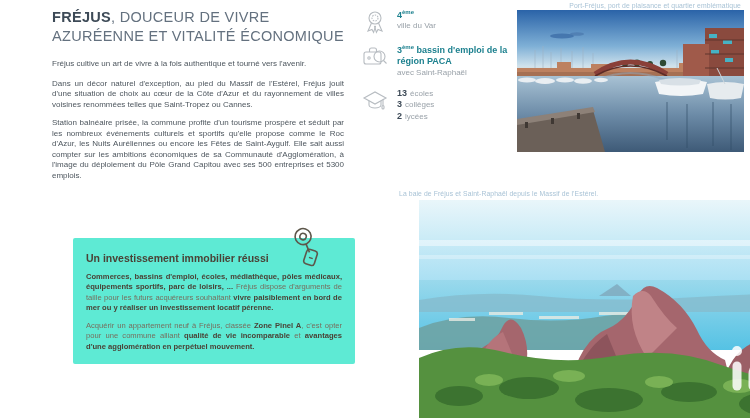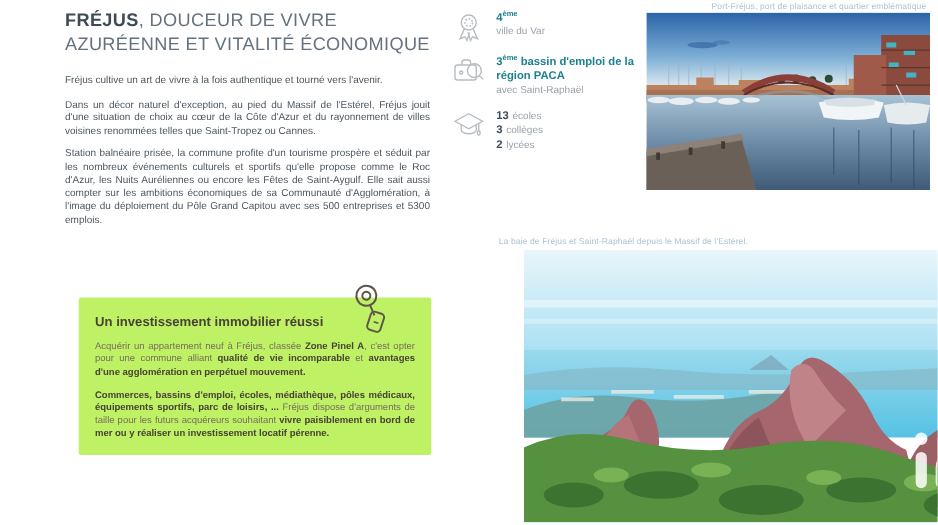--- a/index.html
+++ b/index.html
@@ -36,21 +36,21 @@
   .photo svg{display:block;}
   .photo1{left:473px;top:10px;width:227px;height:142px;}
   .photo2{left:375px;top:200px;width:395px;height:218px;}
 
   
   .iad-logo{position:absolute;right:-7px;bottom:4px;text-align:right;opacity:.85;}
   .iad-logo .mark{display:block;margin-left:auto;}
   .iad-logo .word{display:block;color:#ffffff;font-weight:700;font-size:27px;line-height:.8;letter-spacing:1px;font-family:"DejaVu Sans",sans-serif;}
 
   
-  .invest-box{position:absolute;left:19px;top:238px;width:282px;background:#bef264;border-radius:2px;padding:14px 13px 12px 13px;box-sizing:border-box;}
+  .invest-box{position:absolute;left:29px;top:238px;width:282px;background:#5eead4;border-radius:2px;padding:14px 13px 12px 13px;box-sizing:border-box;}
   .invest-box h2{margin:0 0 8px 0;font-size:10.5px;color:#4a4236;font-weight:800;}
   .invest-box p{margin:0 0 8px 0;font-size:7.6px;line-height:1.35;color:#776e5e;text-align:justify;font-weight:500;}
   .invest-box p:last-child{margin-bottom:0;}
   .invest-box .rich-b{font-weight:700;color:#4a4236;}
   .key-icon{position:absolute;right:28px;top:-12px;width:42px;height:42px;color:#5d574b;}
   .key-icon svg{width:42px;height:42px;}
 </style>
 </head>
 <body>
 
@@ -281,17 +281,17 @@
         <g transform="rotate(18 21 21)">
           <circle cx="15" cy="12" r="8"></circle>
           <circle cx="15" cy="12" r="3.2"></circle>
           <path d="M20 18 l6 7"></path>
           <rect x="23" y="22" width="11" height="15" rx="3"></rect>
           <path d="M27 30 h4" stroke-width="1.3"></path>
         </g>
       </svg>
     </span>
     <h2>Un investissement immobilier réussi</h2>
+    <p><span class="rich-b">Commerces, bassins d'emploi, écoles, médiathèque, pôles médicaux, équipements sportifs, parc de loisirs, ...</span><span> Fréjus dispose d'arguments de taille pour les futurs acquéreurs souhaitant </span><span class="rich-b">vivre paisiblement en bord de mer ou y réaliser un investissement locatif pérenne.</span></p>
     <p><span>Acquérir un appartement neuf à Fréjus, classée </span><span class="rich-b">Zone Pinel A</span><span>, c'est opter pour une commune alliant </span><span class="rich-b">qualité de vie incomparable</span><span> et </span><span class="rich-b">avantages d'une agglomération en perpétuel mouvement.</span></p>
-    <p><span class="rich-b">Commerces, bassins d'emploi, écoles, médiathèque, pôles médicaux, équipements sportifs, parc de loisirs, ...</span><span> Fréjus dispose d'arguments de taille pour les futurs acquéreurs souhaitant </span><span class="rich-b">vivre paisiblement en bord de mer ou y réaliser un investissement locatif pérenne.</span></p>
   </div>
 
 </div>
 
 </body></html>

